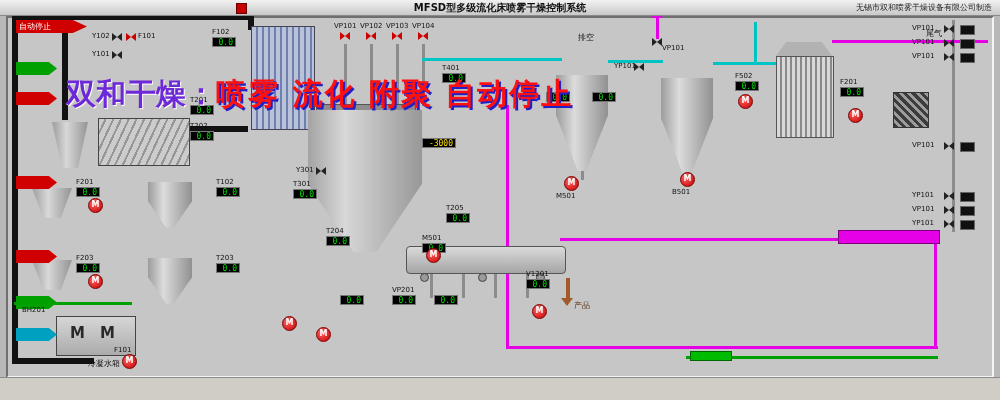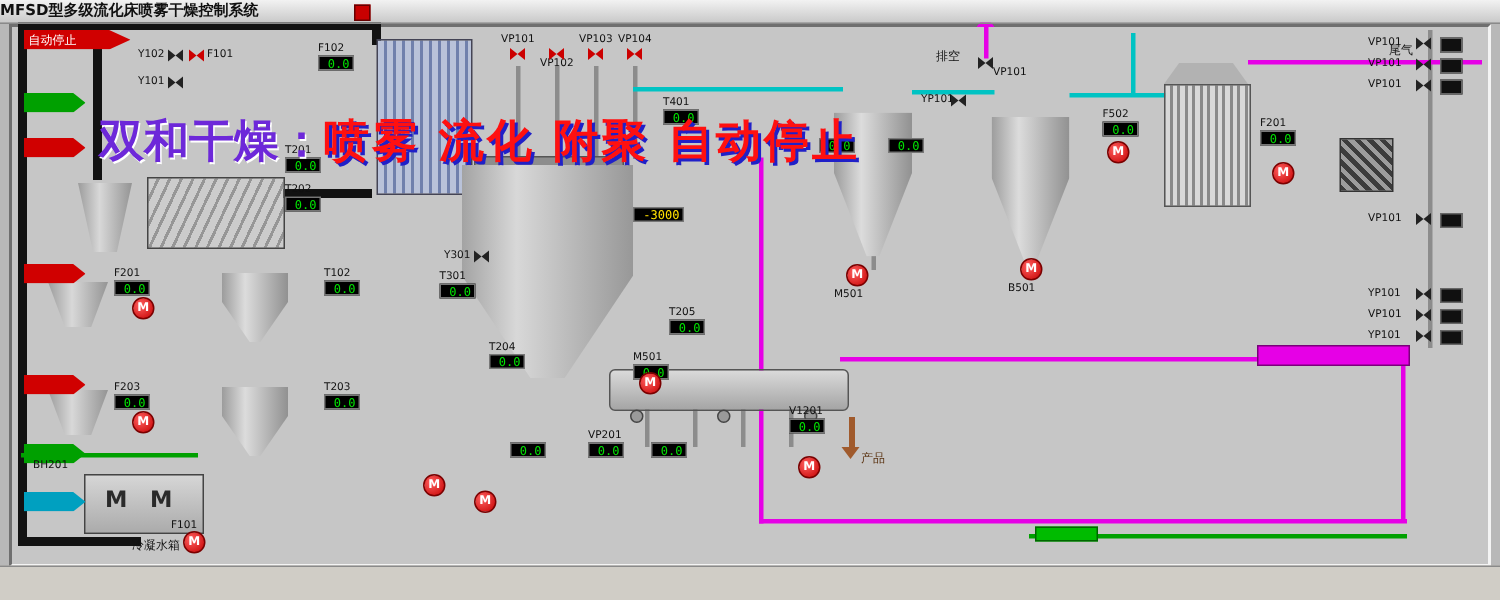--- a/index.html
+++ b/index.html
@@ -2,21 +2,21 @@
 <html><head>
 <meta charset="utf-8">
 <style>
   html,body{margin:0;padding:0}
   .screen{position:relative;width:1000px;height:400px;background:#b8b8b8;overflow:hidden;
           font-family:"DejaVu Sans","Liberation Sans",sans-serif;-webkit-user-select:none}
   .abs{position:absolute}
   
   .titlebar{position:absolute;left:0;top:0;width:1000px;height:15px;
             background:linear-gradient(#f2f2f2,#c9c9c9);border-bottom:1px solid #8a8a8a;z-index:10}
-  .title{position:absolute;left:0;right:0;text-align:left;font-size:10px;font-weight:bold;color:#111;line-height:15px}
+  .title{position:absolute;left:0;right:0;text-align:center;font-size:10px;font-weight:bold;color:#111;line-height:15px}
   .maker{position:absolute;right:8px;top:0;font-size:8px;color:#222;line-height:15px}
   .appicon{position:absolute;left:236px;top:3px;width:9px;height:9px;background:#c80000;border:1px solid #600}
   
   .main{position:absolute;left:6px;top:16px;width:984px;height:358px;background:#c6c6c6;
         border:2px solid;border-color:#6f6f6f #f4f4f4 #f4f4f4 #6f6f6f;z-index:1}
   
   .pipe{position:absolute;z-index:2}
   .pk{background:#121212}.pm{background:#e600e6}.pc{background:#00c3c3}
   .pg{background:#00a000}.pgr{background:#8c8c8c}.pbr{background:#a05a2c}
   .tri{position:absolute;width:0;height:0;z-index:3}
@@ -95,20 +95,21 @@
             clip-path:polygon(0 30%,40% 30%,100% 0,100% 100%,40% 70%,0 70%)}
 </style>
 </head>
 <body>
 
 <div class="screen">
 
   <div class="titlebar">
     <div class="appicon"></div>
     <div class="title">MFSD型多级流化床喷雾干燥控制系统</div>
+    <div class="maker">无锡市双和喷雾干燥设备有限公司制造</div>
   </div>
 
   <div class="main"></div>
 
   <div class="pipe pk" style="left:12px;top:14px;width:242px;height:6px"></div>
   <div class="pipe pk" style="left:12px;top:14px;width:6px;height:350px"></div>
   <div class="pipe pk" style="left:12px;top:358px;width:82px;height:6px"></div>
   <div class="pipe pk" style="left:248px;top:14px;width:6px;height:16px"></div>
   <div class="pipe pk" style="left:186px;top:126px;width:62px;height:6px"></div>
   <div class="pipe pk" style="left:62px;top:20px;width:6px;height:100px"></div>
@@ -169,21 +170,21 @@
   <div class="equip mbox"></div>
 
   <div class="sarrow" style="left:16px;top:20px;width:58px;background:#d00000">自动停止</div>
   <div class="sarrow" style="left:16px;top:62px;width:28px;background:#00a000"></div>
   <div class="sarrow" style="left:16px;top:92px;width:28px;background:#d00000"></div>
   <div class="sarrow" style="left:16px;top:176px;width:28px;background:#d00000"></div>
   <div class="sarrow" style="left:16px;top:250px;width:28px;background:#d00000"></div>
   <div class="sarrow" style="left:16px;top:296px;width:28px;background:#00a000"></div>
   <div class="sarrow" style="left:16px;top:328px;width:28px;background:#00a0c0"></div>
 
-  <div class="slabel" style="left:624px;top:32px">排空</div>
+  <div class="slabel" style="left:578px;top:32px">排空</div>
   <div class="slabel" style="left:926px;top:28px">尾气</div>
   <div class="slabel" style="left:574px;top:300px;color:#5a3210">产品</div>
   <div class="slabel" style="left:88px;top:358px">冷凝水箱</div>
 
 
   <div class="inst" style="left:212px;top:28px">
     <div class="tag">F102</div>
     <div class="disp">0.0</div>
   </div>
   <div class="inst" style="left:190px;top:96px">
@@ -254,21 +255,21 @@
 
   <div class="tag abs" style="left:92px;top:32px;z-index:6">Y102</div>
   <div class="valve" style="left:112px;top:33px"></div>
   <div class="tag abs" style="left:92px;top:50px;z-index:6">Y101</div>
   <div class="valve" style="left:112px;top:51px"></div>
   <div class="tag abs" style="left:138px;top:32px;z-index:6">F101</div>
   <div class="valve red" style="left:126px;top:33px"></div>
 
   <div class="tag abs" style="left:334px;top:22px;z-index:6">VP101</div>
   <div class="valve red" style="left:340px;top:32px"></div>
-  <div class="tag abs" style="left:360px;top:38px;z-index:6">VP102</div>
+  <div class="tag abs" style="left:360px;top:22px;z-index:6">VP102</div>
   <div class="valve red" style="left:366px;top:32px"></div>
   <div class="tag abs" style="left:386px;top:22px;z-index:6">VP103</div>
   <div class="valve red" style="left:392px;top:32px"></div>
   <div class="tag abs" style="left:412px;top:22px;z-index:6">VP104</div>
   <div class="valve red" style="left:418px;top:32px"></div>
 
   <div class="tag abs" style="left:296px;top:166px;z-index:6">Y301</div>
   <div class="valve" style="left:316px;top:167px"></div>
   <div class="tag abs" style="left:614px;top:62px;z-index:6">YP101</div>
   <div class="valve" style="left:634px;top:63px"></div>

